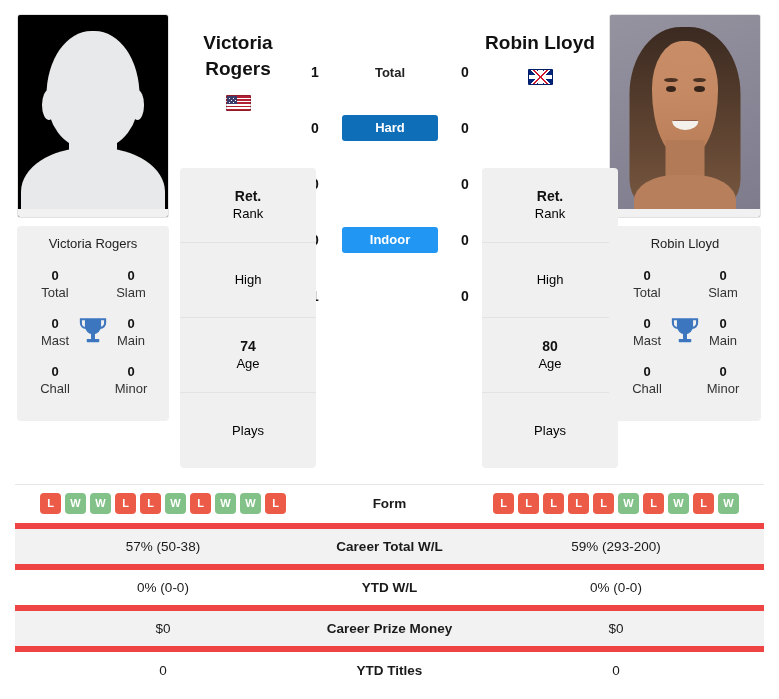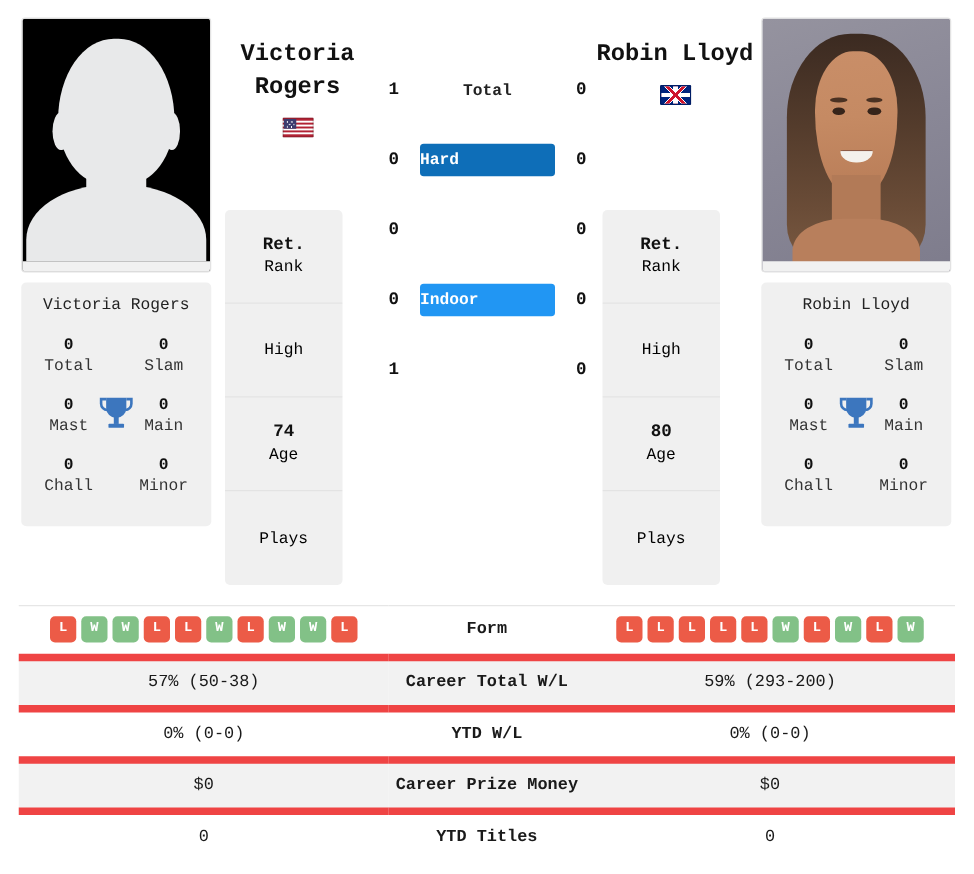--- a/index.html
+++ b/index.html
@@ -5,21 +5,21 @@
   * { box-sizing: border-box; }
   html, body {
     margin: 0; padding: 0;
     width: 779px; height: 699px;
     background: #ffffff;
     font-family: "Liberation Sans", sans-serif;
     color: #1a1a1a;
     overflow: hidden;
   }
 
-  #root { position: relative; width: 779px; height: 699px; font-family: Liberation Mono, monospace; }
+  #root { position: relative; width: 779px; height: 699px; }
 
   
   .compare {
     position: relative;
     width: 779px;
     height: 480px;
   }
 
   
   .photo-frame {
@@ -243,34 +243,35 @@
     color: #111;
   }
   .h2h-left  { left: -1px; }
   .h2h-right { right: -1px; }
   .h2h-total-label {
     font-size: 13px;
     font-weight: 700;
     color: #222;
   }
   .surf-pill {
-    width: 108px;
+    width: 96px;
     height: 26px;
     line-height: 26px;
     border-radius: 3px;
     color: #ffffff;
     font-size: 13px;
     font-weight: 700;
+    text-align: center;
   }
 
   
   .info-card {
     position: absolute;
     top: 168px;
-    width: 94px;
+    width: 136px;
     background: #f0f0f0;
     border-radius: 4px;
     overflow: hidden;
   }
   .info-card.left  { left: 180px; }
   .info-card.right { left: 482px; }
   .info-cell {
     height: 75px;
     display: flex;
     flex-direction: column;

